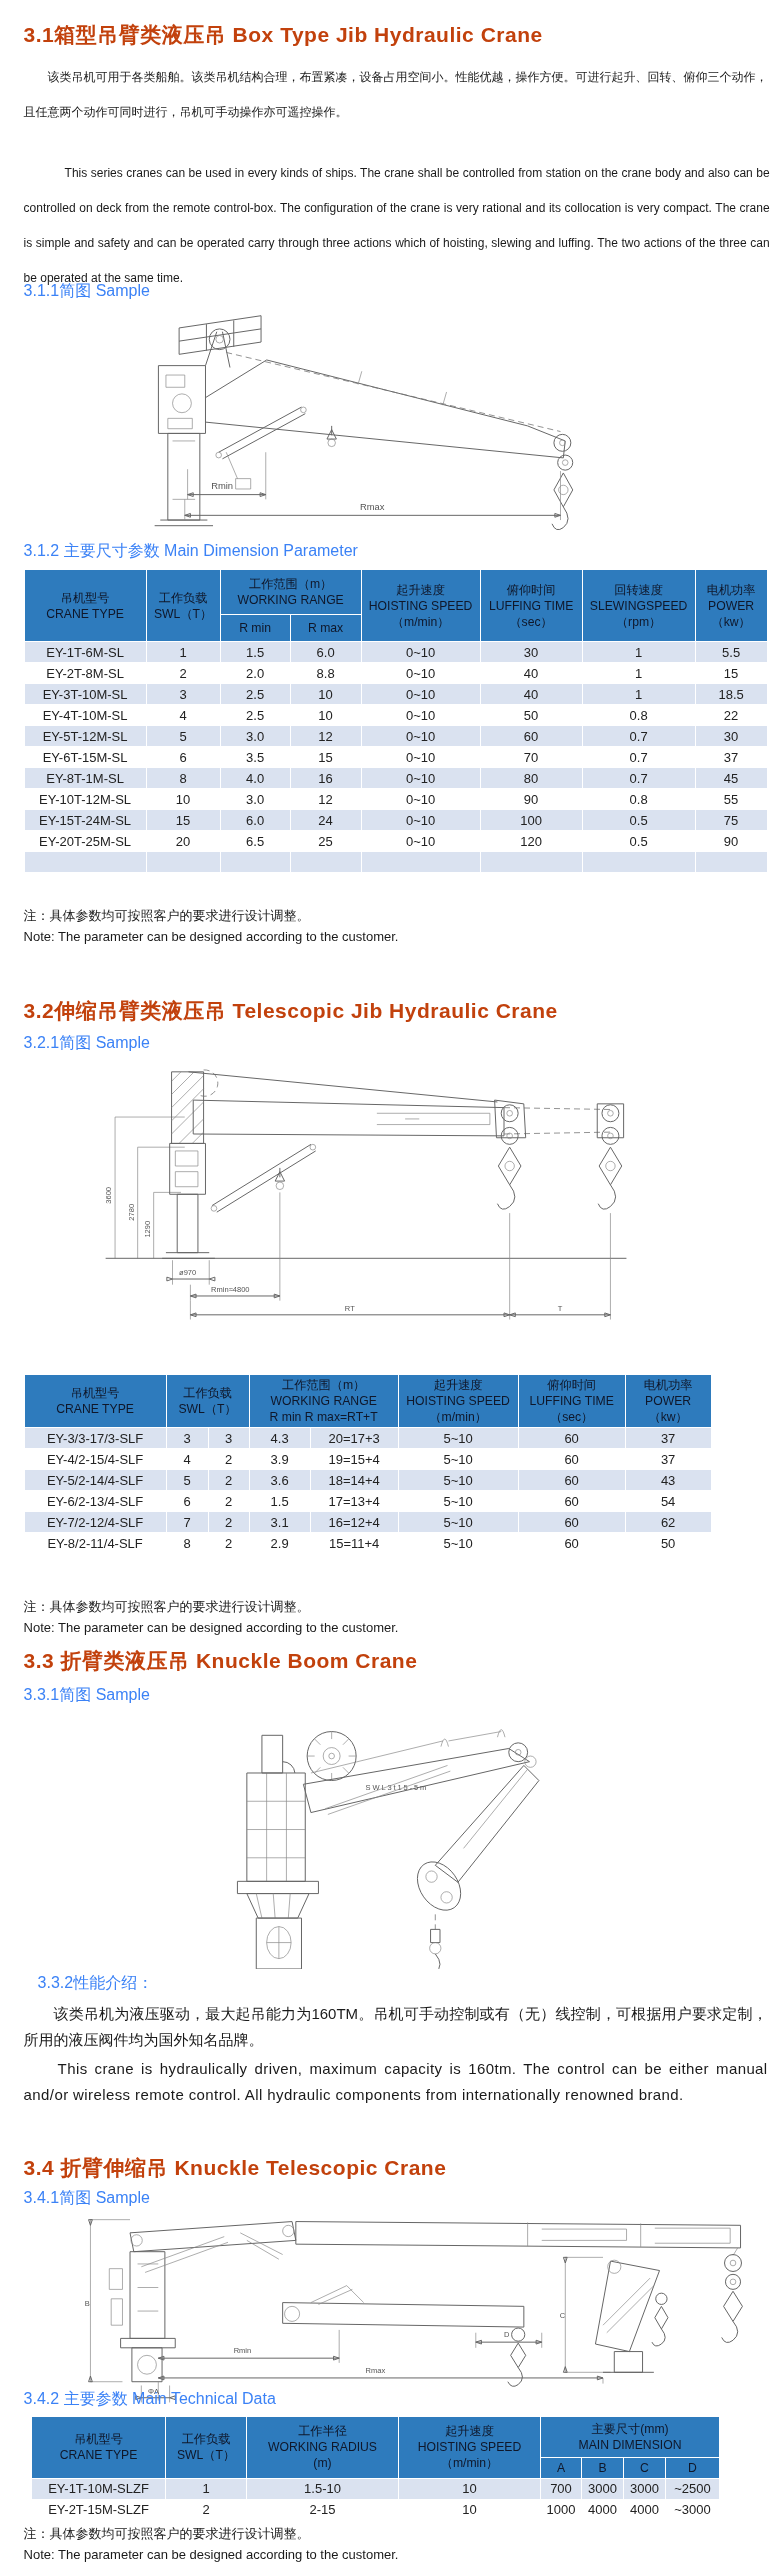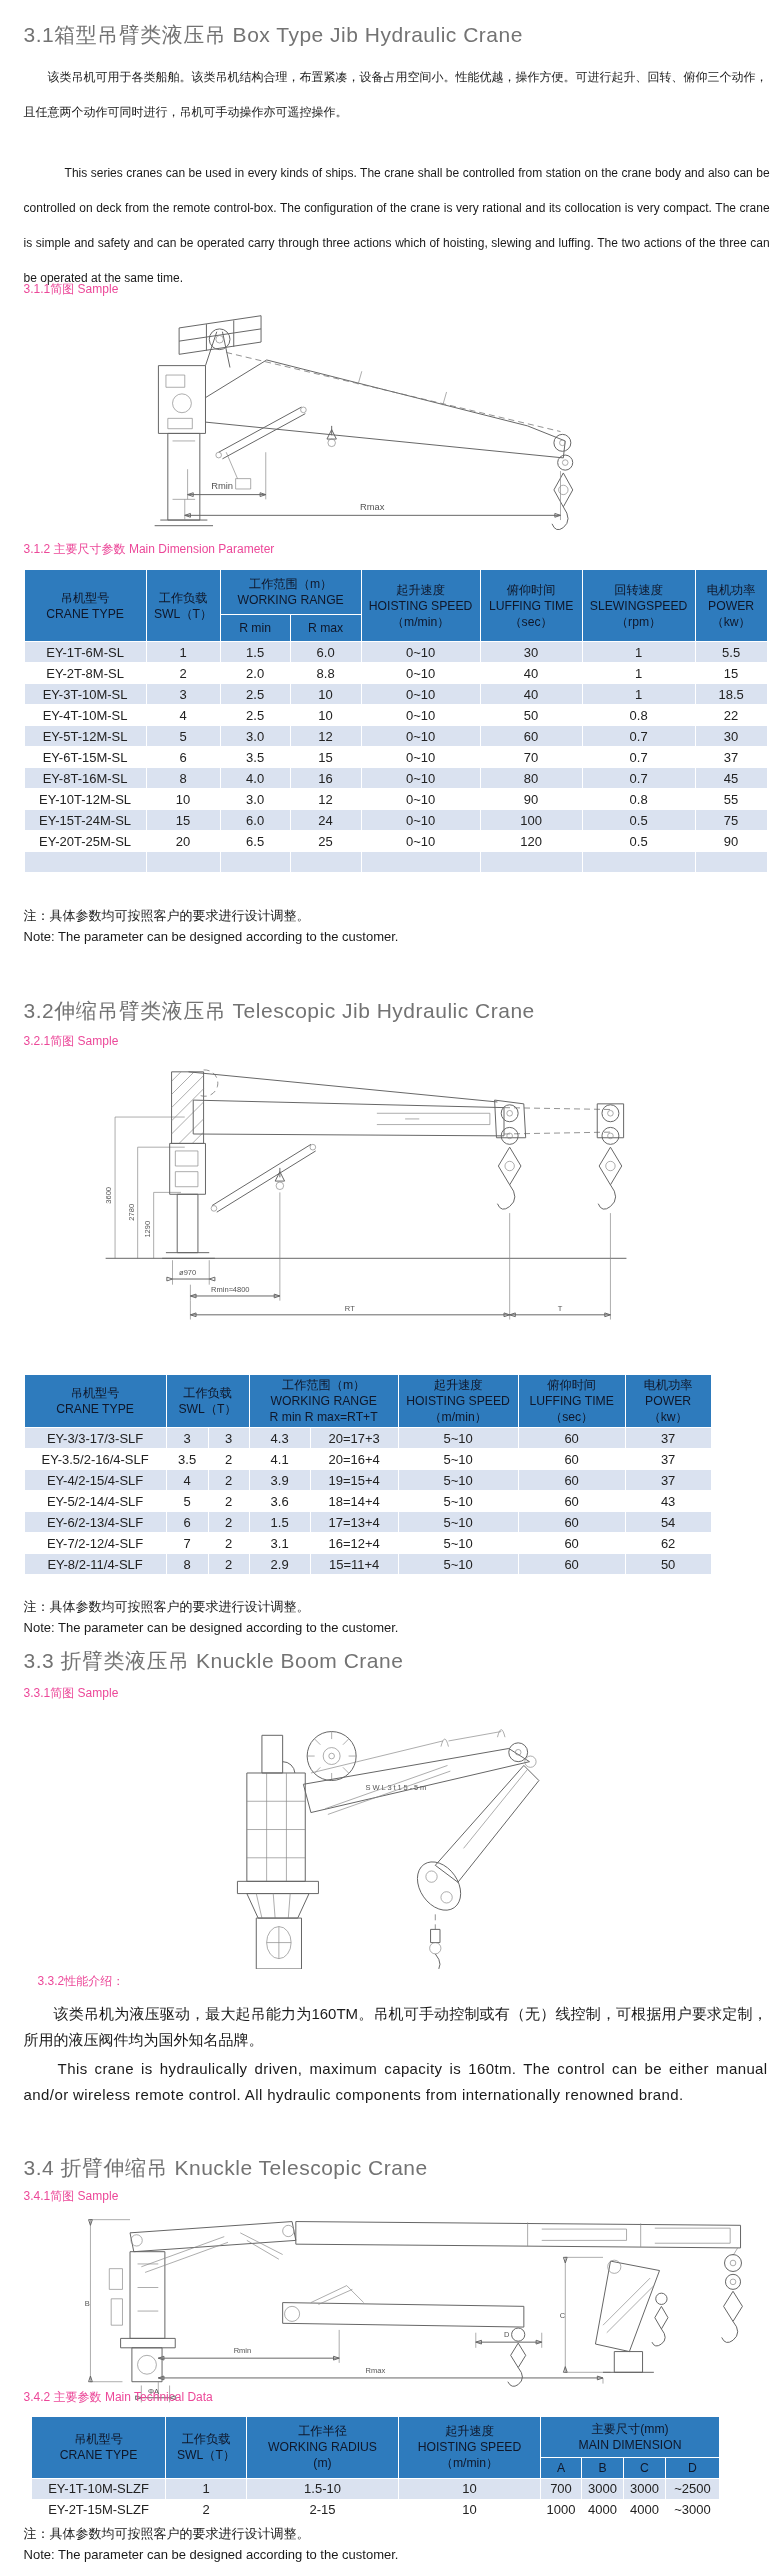--- a/index.html
+++ b/index.html
@@ -1,20 +1,20 @@
 <!DOCTYPE html>
 <html style="font-size:15px"><head>
 <meta charset="utf-8">
 <style>
   html,body{margin:0;padding:0;background:#ffffff;}
   #page{position:relative;width:782px;height:2576px;background:#fff;overflow:hidden;
         font-family:"Liberation Sans","DejaVu Sans",sans-serif;color:#1a1a1a;}
   .abs{position:absolute;}
-  .sec-heading{color:#737373;font-size:21px;font-weight:normal;letter-spacing:0.5px;}
-  .sub-heading{font-size:12px;color:#ec4899;}
+  .sec-heading{color:#c2410c;font-size:21px;font-weight:bold;letter-spacing:0.5px;}
+  .sub-heading{font-size:16px;color:#3b82f6;}
   .para{font-size:12px;line-height:35px;text-align:justify;}
   .para-cn{text-indent:2em;}
   .para-en{text-indent:41px;}
   .para-sm{font-size:15px;line-height:26px;text-align:justify;}
   .note{font-size:13px;line-height:21px;}
   table.dim{border-collapse:collapse;table-layout:fixed;}
   table.dim th{background:#2e7bbd;color:#0f172a;font-weight:normal;font-size:12.2px;
                line-height:16px;white-space:pre-line;border:1.9px solid #fff;
                text-align:center;vertical-align:middle;padding:1.9px 0.9px;}
   table.dim td{font-size:13px;border:1.9px solid #fff;text-align:center;
@@ -184,21 +184,21 @@
           <td>EY-6T-15M-SL</td>
           <td>6</td>
           <td>3.5</td>
           <td>15</td>
           <td>0~10</td>
           <td>70</td>
           <td>0.7</td>
           <td>37</td>
         </tr>
         <tr>
-          <td>EY-8T-16M-SL</td>
+          <td>EY-8T-1M-SL</td>
           <td>8</td>
           <td>4.0</td>
           <td>16</td>
           <td>0~10</td>
           <td>80</td>
           <td>0.7</td>
           <td>45</td>
         </tr>
         <tr>
           <td>EY-10T-12M-SL</td>
@@ -351,30 +351,20 @@
 （kw）</th>
       </tr>
     </thead>
     <tbody>
         <tr>
           <td>EY-3/3-17/3-SLF</td>
           <td>3</td>
           <td>3</td>
           <td>4.3</td>
           <td>20=17+3</td>
-          <td>5~10</td>
-          <td>60</td>
-          <td>37</td>
-        </tr>
-        <tr>
-          <td>EY-3.5/2-16/4-SLF</td>
-          <td>3.5</td>
-          <td>2</td>
-          <td>4.1</td>
-          <td>20=16+4</td>
           <td>5~10</td>
           <td>60</td>
           <td>37</td>
         </tr>
         <tr>
           <td>EY-4/2-15/4-SLF</td>
           <td>4</td>
           <td>2</td>
           <td>3.9</td>
           <td>19=15+4</td>

